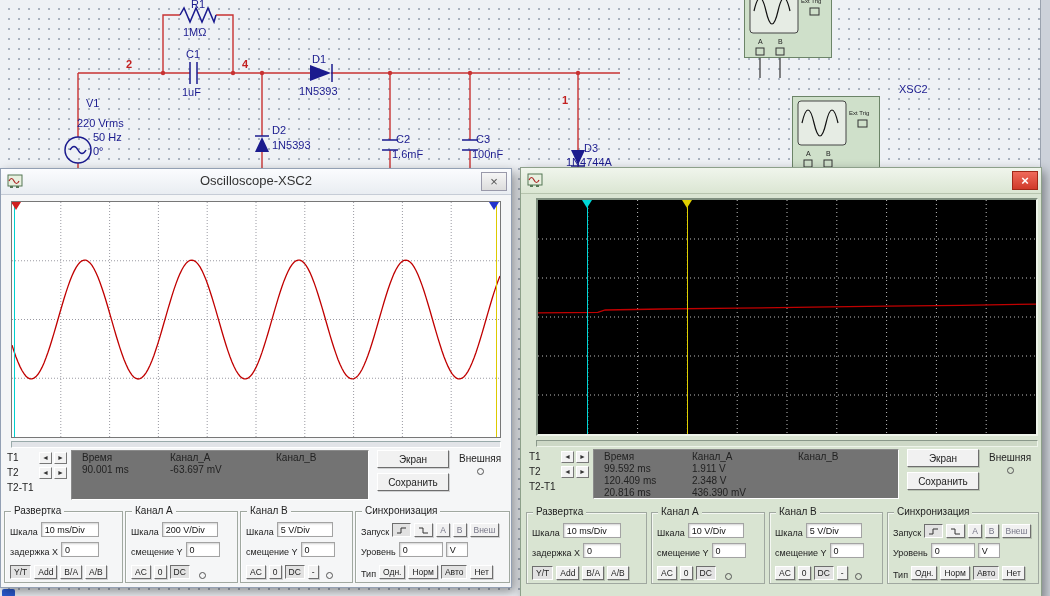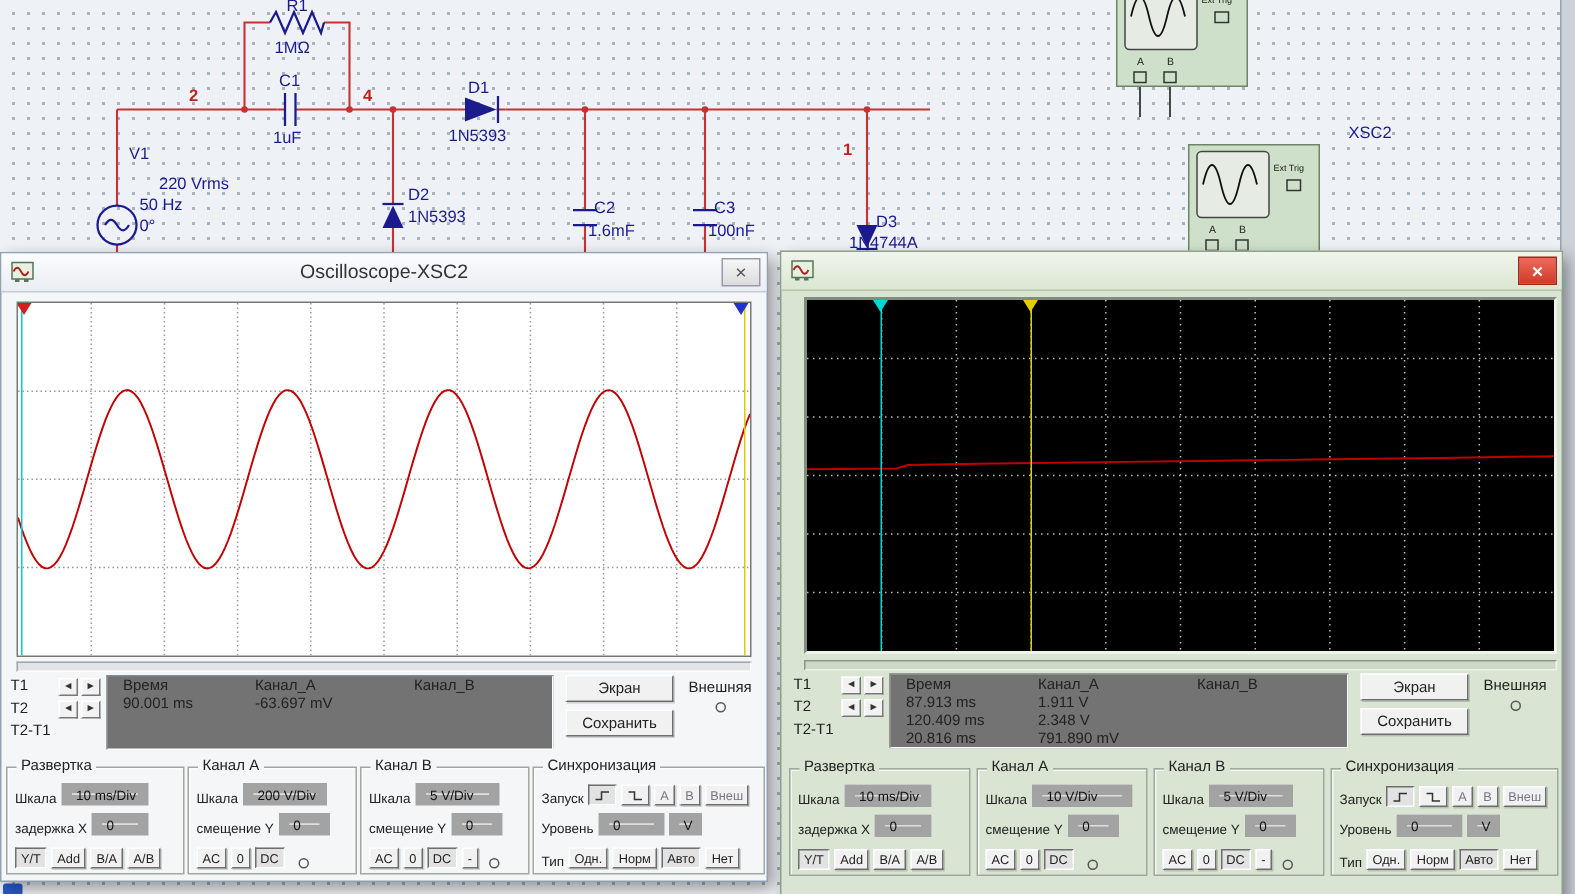--- a/index.html
+++ b/index.html
@@ -67,21 +67,21 @@
 .winL .controls{left:0;top:336px;width:512px;height:82px}
 .winR .controls{left:0;top:338px;width:522px;height:82px}
 .grp{position:absolute;border:1px solid #a0a8a0;box-shadow:inset 1px 1px 0 rgba(255,255,255,.7);height:72px}
 .winL .grp{background:#f5f6f7}
 .winR .grp{background:#d9e4d2}
 .gt{position:absolute;top:-7px;left:6px;padding:0 3px;font-size:10px;color:#222;white-space:nowrap}
 .winL .gt{background:#f5f6f7}
 .winR .gt{background:#d9e4d2}
 .grow{position:absolute;display:flex;align-items:flex-end;gap:3px;font-size:9px;color:#222;height:16px}
 .glbl{white-space:nowrap}
-.fld{background:#fff;border:7px solid #a3a3a3;box-shadow:inset 1px 1px 2px rgba(0,0,0,.18);height:15px;display:inline-flex;align-items:center;padding:0 3px;font-size:9px;color:#111;white-space:nowrap}
+.fld{background:#fff;border:1px solid #a3a3a3;box-shadow:inset 1px 1px 2px rgba(0,0,0,.18);height:15px;display:inline-flex;align-items:center;padding:0 3px;font-size:9px;color:#111;white-space:nowrap}
 .bsm{height:14px;padding:0 3px;font-size:8.5px}
 .edge svg{display:block}
 </style>
 </head>
 <body>
 
 <div class="schematic">
   <svg width="1040" height="200">
     <g stroke="#c83232" stroke-width="1.4" fill="none">
       <path d="M78 73 H185 M202 73 H305 M337 73 H620"></path>
@@ -124,21 +124,21 @@
   </svg>
 
   
   <span class="lab" style="left:191px;top:-2px">R1</span>
   <span class="lab" style="left:183px;top:26px">1MΩ</span>
   <span class="lab" style="left:186px;top:48px">C1</span>
   <span class="lab" style="left:182px;top:86px">1uF</span>
   <span class="lab" style="left:312px;top:53px">D1</span>
   <span class="lab" style="left:299px;top:85px">1N5393</span>
   <span class="lab" style="left:86px;top:97px">V1</span>
-  <span class="lab" style="left:106px;top:117px">220 Vrms</span>
+  <span class="lab" style="left:77px;top:117px">220 Vrms</span>
   <span class="lab" style="left:93px;top:131px">50 Hz</span>
   <span class="lab" style="left:93px;top:145px">0°</span>
   <span class="lab" style="left:272px;top:124px">D2</span>
   <span class="lab" style="left:272px;top:139px">1N5393</span>
   <span class="lab" style="left:396px;top:133px">C2</span>
   <span class="lab" style="left:392px;top:148px">1.6mF</span>
   <span class="lab" style="left:476px;top:133px">C3</span>
   <span class="lab" style="left:472px;top:148px">100nF</span>
   <span class="lab" style="left:584px;top:142px">D3</span>
   <span class="lab" style="left:566px;top:156px">1N4744A</span>
@@ -408,32 +408,32 @@
         <span class="tlab" style="width:40px">T2-T1</span>
       </div>
     </div>
     <div class="rtable">
       <div class="rt-row">
         <span>Время</span>
         <span>Канал_A</span>
         <span>Канал_B</span>
       </div>
       <div class="rt-row">
-        <span>87.913 ms</span>
+        <span>99.592 ms</span>
         <span>1.911 V</span>
         <span></span>
       </div>
       <div class="rt-row">
         <span>120.409 ms</span>
         <span>2.348 V</span>
         <span></span>
       </div>
       <div class="rt-row">
         <span>20.816 ms</span>
-        <span>791.890 mV</span>
+        <span>436.390 mV</span>
         <span></span>
       </div>
     </div>
     <div class="sideb">
       <span class="btn">Экран</span>
       <span class="btn">Сохранить</span>
     </div>
     <div class="extw">
       <span>Внешняя</span>
       <span class="circ"></span>
@@ -457,21 +457,21 @@
         <span class="btn bsm">Add</span>
         <span class="btn bsm">B/A</span>
         <span class="btn bsm">A/B</span>
       </div>
     </div>
 
     <div class="grp" style="left:130px;top:6px;width:114px">
       <span class="gt">Канал A</span>
       <div class="grow" style="left:5px;top:9px">
         <span class="glbl">Шкала</span>
-        <span class="fld" style="width:67px">10 V/Div</span>
+        <span class="fld" style="width:56px">10 V/Div</span>
       </div>
       <div class="grow" style="left:5px;top:29px">
         <span class="glbl">смещение Y</span>
         <span class="fld" style="width:34px">0</span>
       </div>
       <div class="grow" style="left:5px;top:51px">
         <span class="btn bsm">AC</span>
         <span class="btn bsm">0</span>
         <span class="btn bsm pressed">DC</span>
         <span class="circ" style="margin:0 0 0 6px"></span>

